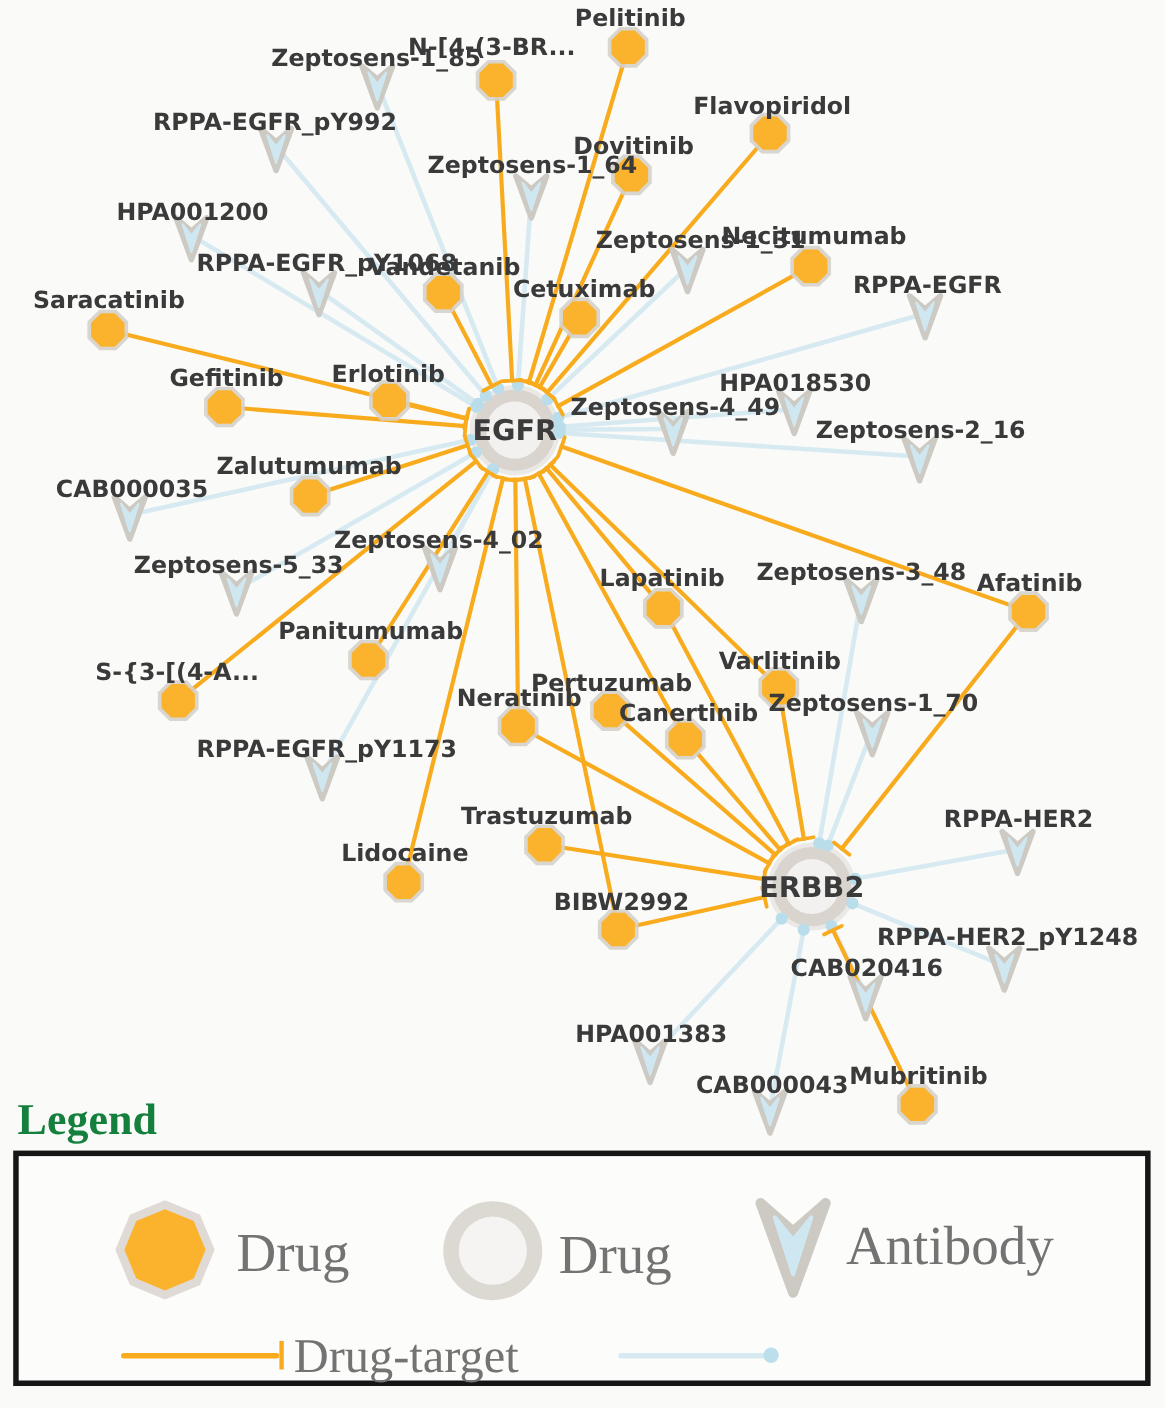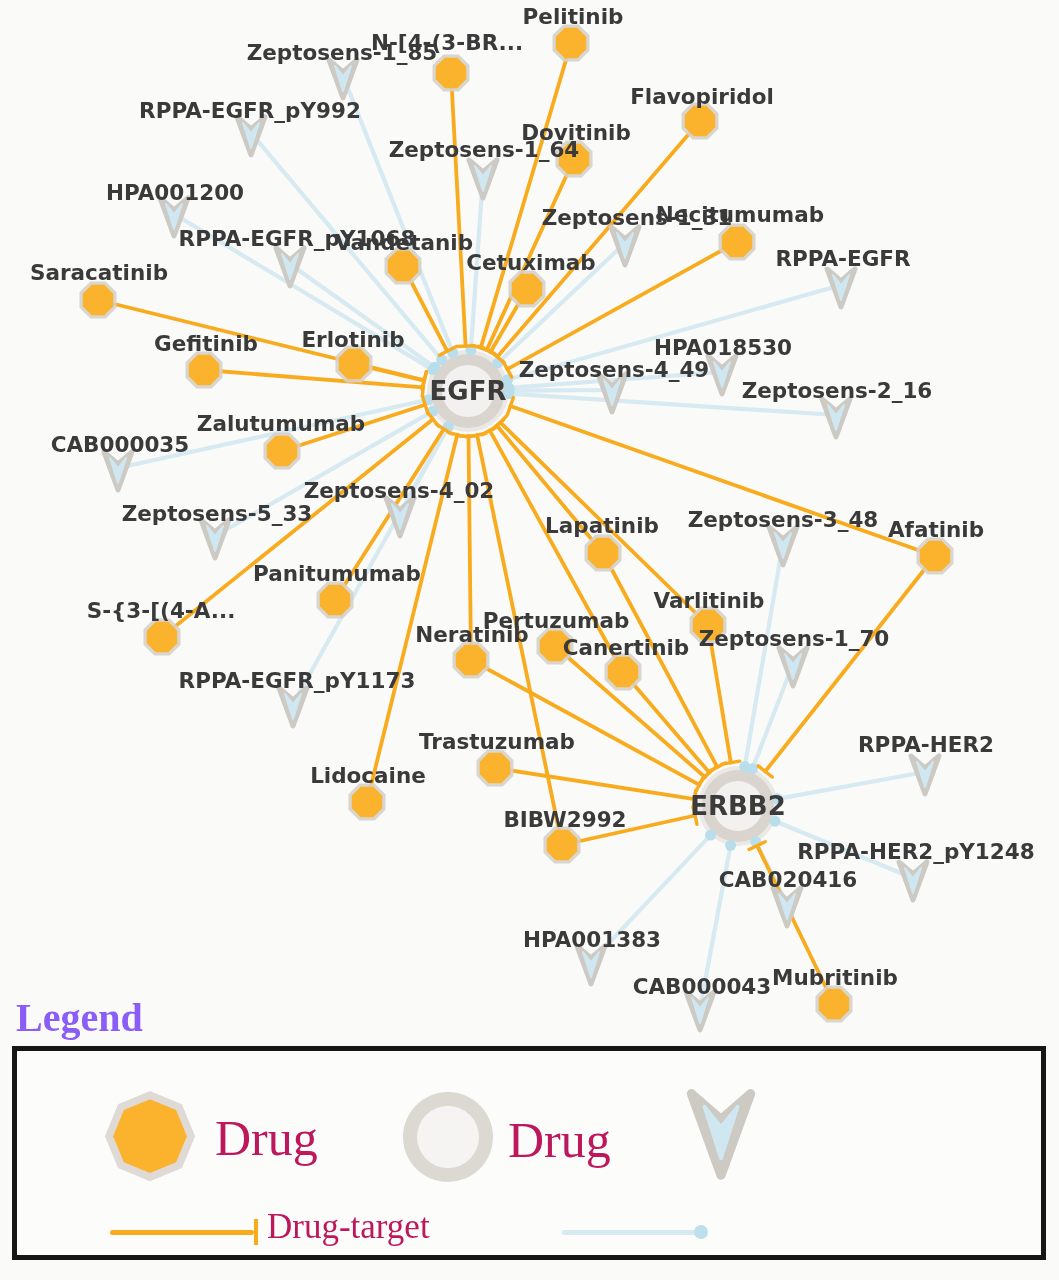--- a/index.html
+++ b/index.html
@@ -1,26 +1,26 @@
 <!DOCTYPE html>
 <html><head>
 <meta charset="utf-8">
 <style>
   html,body{margin:0;padding:0;background:#fafaf9;}
   #stage{position:relative;width:1059px;height:1280px;background:#fafaf9;overflow:hidden;
          font-family:"DejaVu Sans","Liberation Sans",sans-serif;}
   #graph{position:absolute;left:0;top:0;}
   .node-label{font-family:"DejaVu Sans","Liberation Sans",sans-serif;font-weight:700;}
   #legend-title{position:absolute;left:16px;top:994px;font-family:"Liberation Serif",serif;
-                font-weight:700;font-size:40px;color:#8b5cf6;}
+                font-weight:700;font-size:40px;color:#15803d;}
   #legend-box{position:absolute;left:12px;top:1046px;width:1024px;height:204px;
               border:5px solid #161616;background:#fcfcfb;}
-  .lg-text{position:absolute;font-family:"Liberation Serif",serif;color:#be185d;white-space:nowrap;}
+  .lg-text{position:absolute;font-family:"Liberation Serif",serif;color:#737373;white-space:nowrap;}
   .lg-big{font-size:50px;}
-  .lg-mid{font-size:35px;}
+  .lg-mid{font-size:44px;}
   .lg-line{position:absolute;height:5px;border-radius:3px;}
   .lg-tee{position:absolute;width:4px;height:26px;}
   .lg-dot{position:absolute;width:14px;height:14px;border-radius:50%;}
 </style>
 </head>
 <body>
 
 <div id="stage">
   <svg id="graph" width="1059" height="1280" viewBox="0 0 1059 1280">
       <g>
@@ -387,15 +387,16 @@
         <polygon points="-9,-11 0,0 9,-11 0,17" fill="#cfe7f1" stroke="#cfe7f1" stroke-width="2" stroke-linejoin="round"></polygon>
       </g>
     </svg>
     <div class="lg-line" style="left:93px;top:179px;width:144px;background:#f9ab1e"></div>
     <div class="lg-tee" style="left:237px;top:168px;background:#f9ab1e"></div>
     <div class="lg-line" style="left:545px;top:179px;width:136px;background:#d7eaf1"></div>
     <div class="lg-dot" style="left:677px;top:174px;background:#bcdfec"></div>
 
     <span class="lg-text lg-big" style="left:198px;top:58px">Drug</span>
     <span class="lg-text lg-big" style="left:491px;top:60px">Drug</span>
+    <span class="lg-text lg-big" style="left:752px;top:52px">Antibody</span>
     <span class="lg-text lg-mid" style="left:250px;top:156px">Drug-target</span>
   </div>
 </div>
 
 </body></html>

